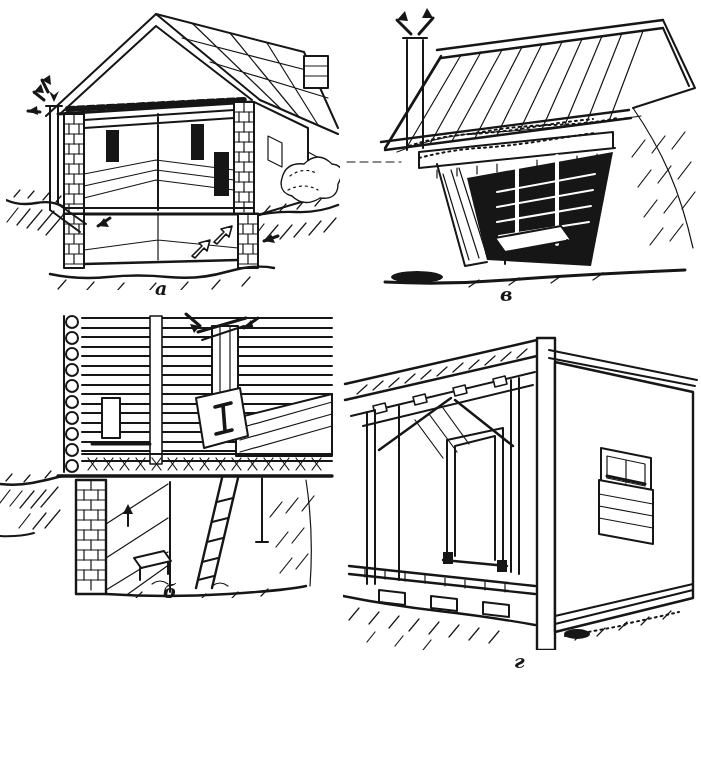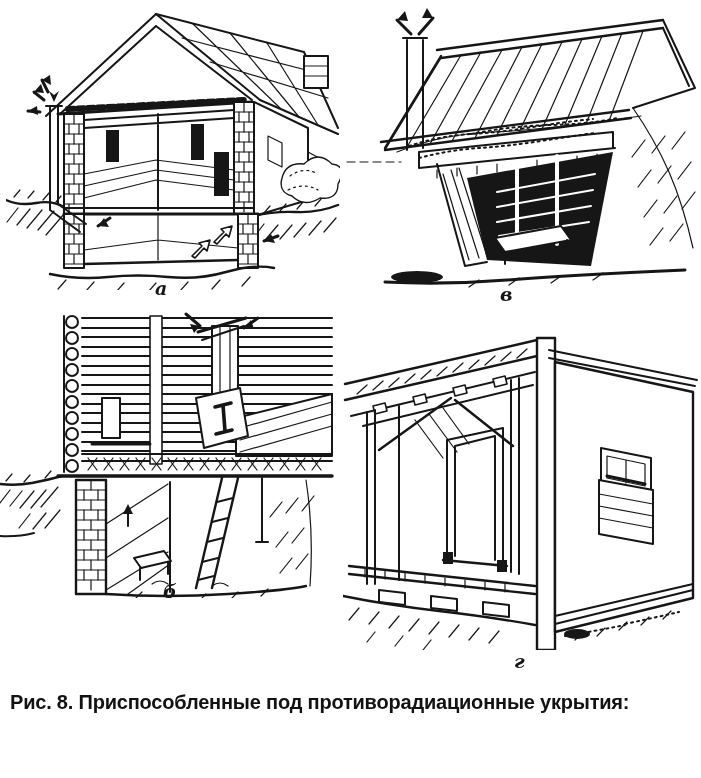--- a/index.html
+++ b/index.html
@@ -248,14 +248,13 @@
     <ellipse class="fk" cx="234" cy="306" rx="13" ry="5"></ellipse>
   </g>
 </svg>
 
 <span class="plabel" style="left:155px;top:277px;">а</span>
 <span class="plabel" style="left:500px;top:283px;">в</span>
 <span class="plabel" style="left:163px;top:580px;">б</span>
 <span class="plabel" style="left:514px;top:650px;">г</span>
 
 <div class="caption">
-  <div>Рис. 8. Приспособленные под противорадиационные укрытия:</div>
 </div>
 
 </body></html>

